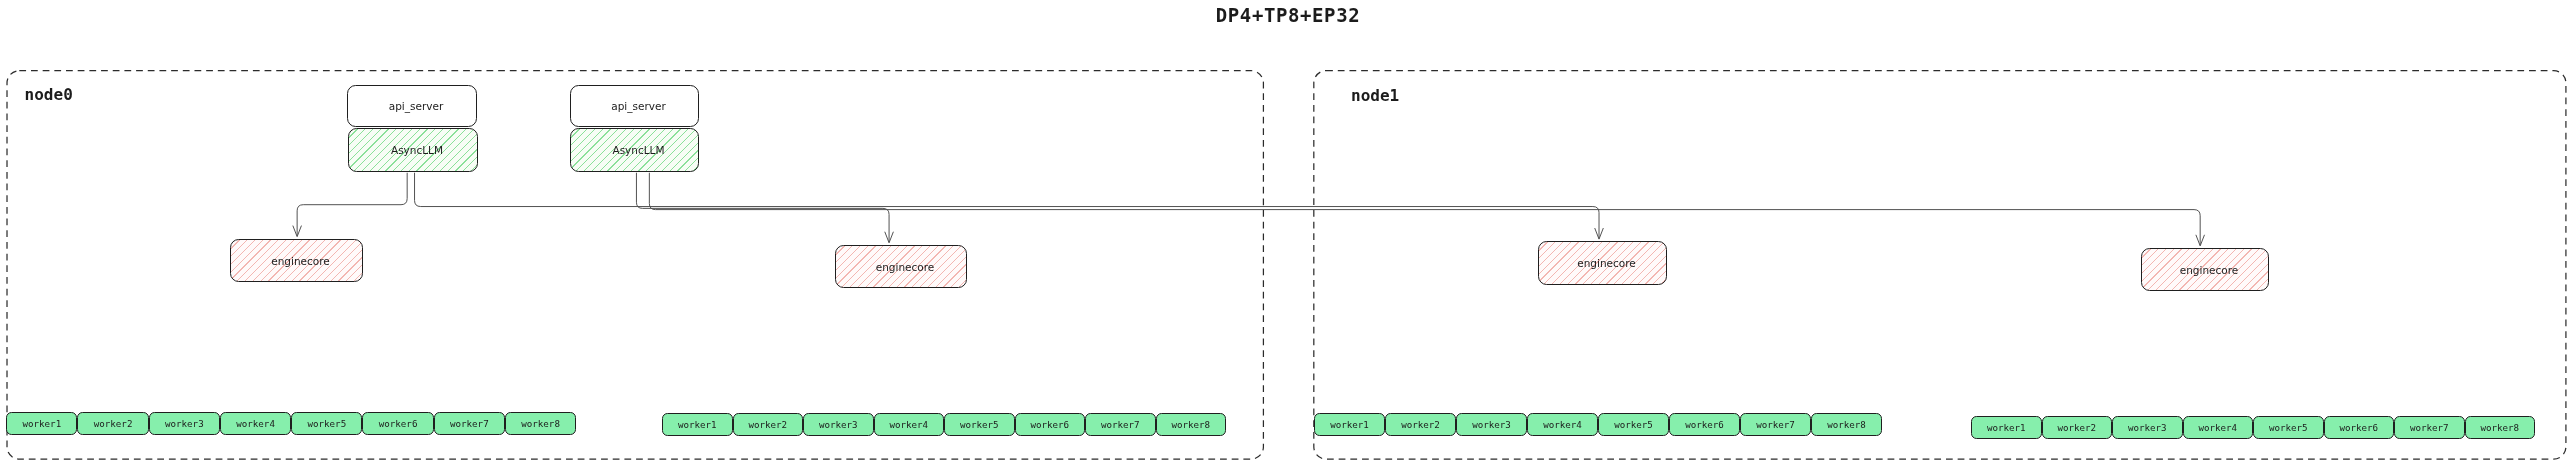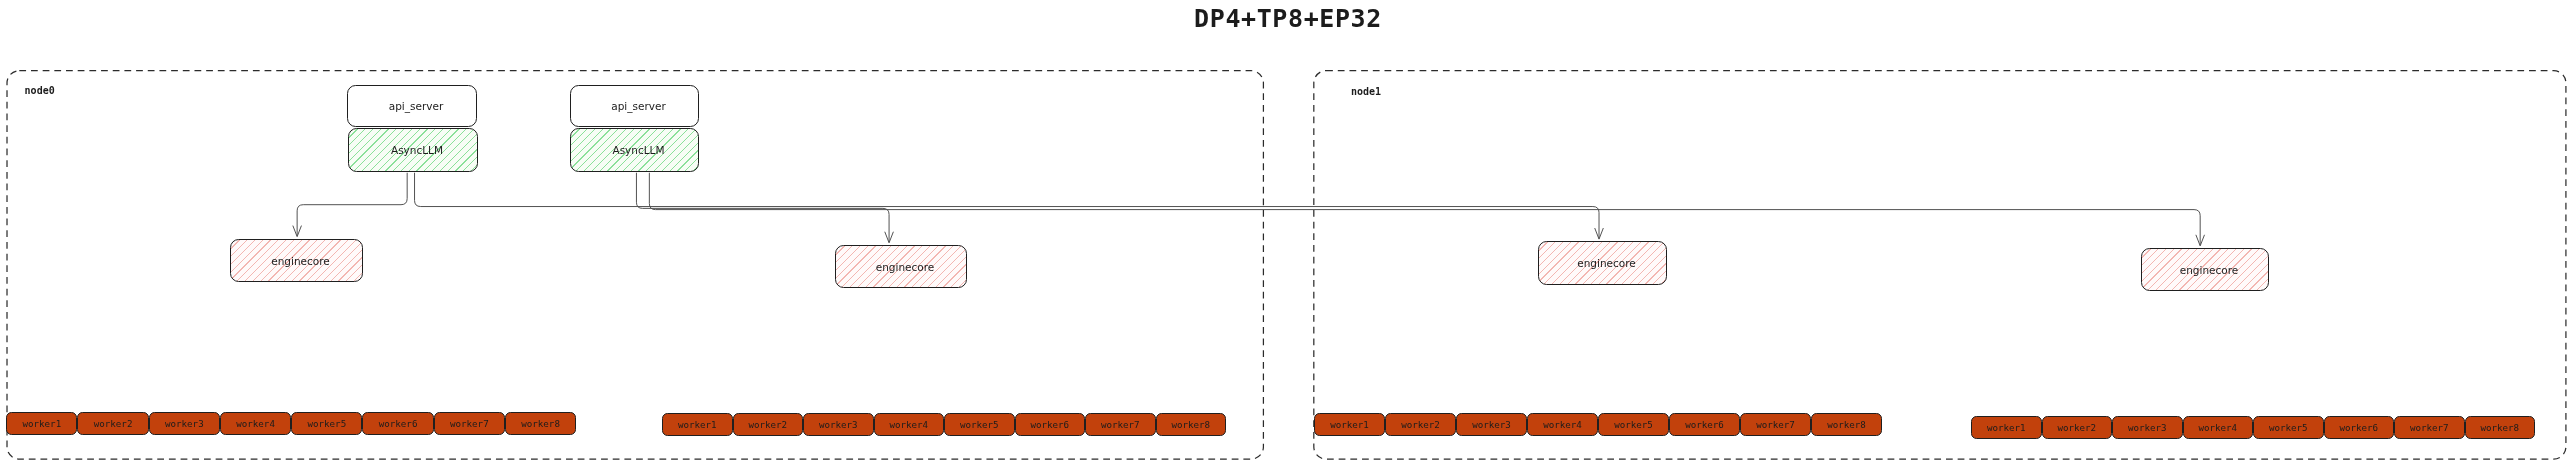--- a/index.html
+++ b/index.html
@@ -8,27 +8,27 @@
     width:2576px;height:469px;
     background:#ffffff;
     font-family:"DejaVu Sans","Liberation Sans",sans-serif;
     color:#1c1c1c;
     overflow:hidden;
   }
   .title{
     position:absolute;left:0;top:3.7px;width:100%;
     text-align:center;
     font-family:"DejaVu Sans Mono","Liberation Mono",monospace;
-    font-size:25px;font-weight:bold;letter-spacing:0.6px;
+    font-size:19px;font-weight:bold;letter-spacing:0.6px;
   }
   svg.overlay{position:absolute;left:0;top:0;z-index:1;}
   .node-label{
     position:absolute;
     font-family:"DejaVu Sans Mono","Liberation Mono",monospace;
-    font-size:10px;font-weight:bold;
+    font-size:16px;font-weight:bold;
     z-index:2;
   }
   .box{
     position:absolute;z-index:2;
     display:flex;align-items:center;justify-content:center;
     border:1.5px solid #1f1f1f;
     border-radius:8.6px;
     background:#ffffff;
     font-size:10.5px;
     box-sizing:border-box;
@@ -47,21 +47,21 @@
       transparent 0.9px, transparent 5.5px);
   }
   .worker-row{
     position:absolute;z-index:2;
     display:flex;justify-content:space-between;
   }
   .worker{
     width:80px;height:23.4px;
     display:flex;align-items:center;justify-content:center;
     border:1.2px solid #1f1f1f;border-radius:5.5px;
-    background:#c2410c;
+    background:#86efac;
     font-family:"DejaVu Sans Mono","Liberation Mono",monospace;
     font-size:9.2px;
     box-sizing:border-box;
     white-space:nowrap;
   }
 </style>
 </head>
 <body>
 
 <div id="canvas">

